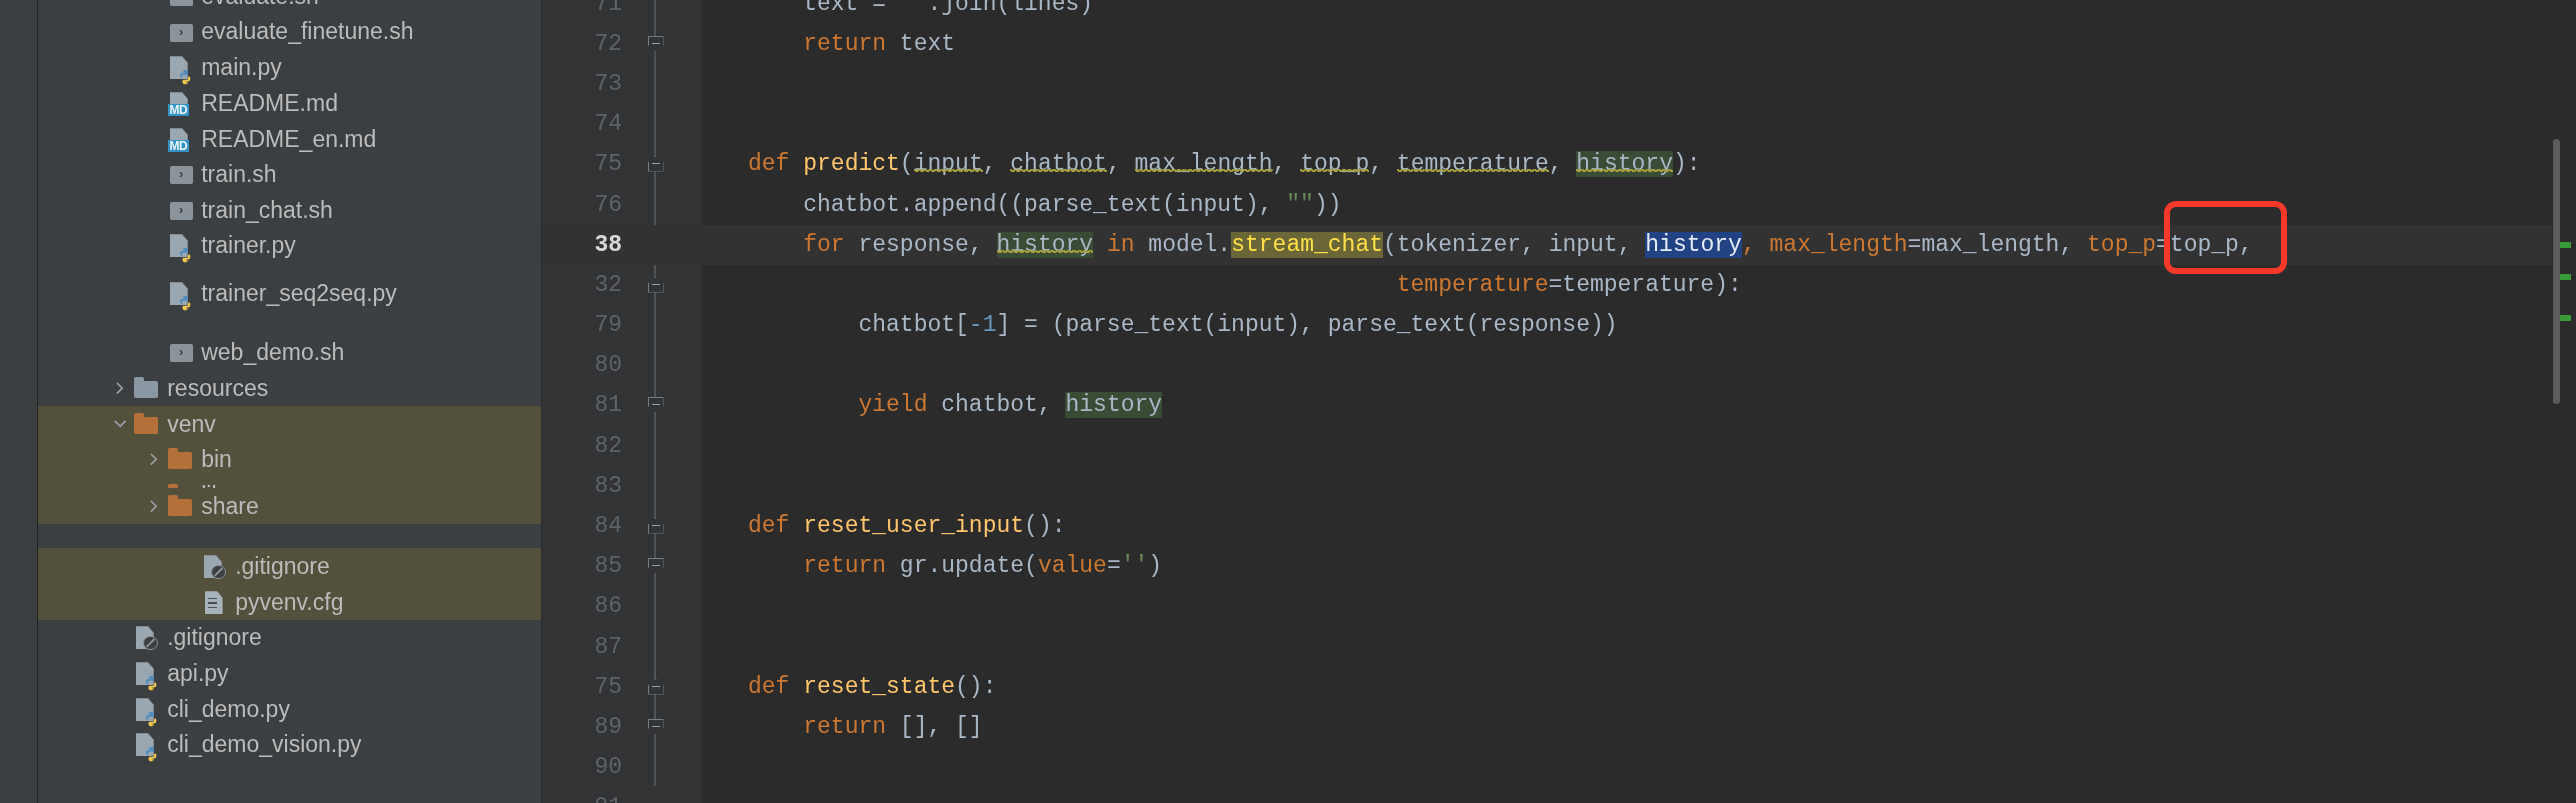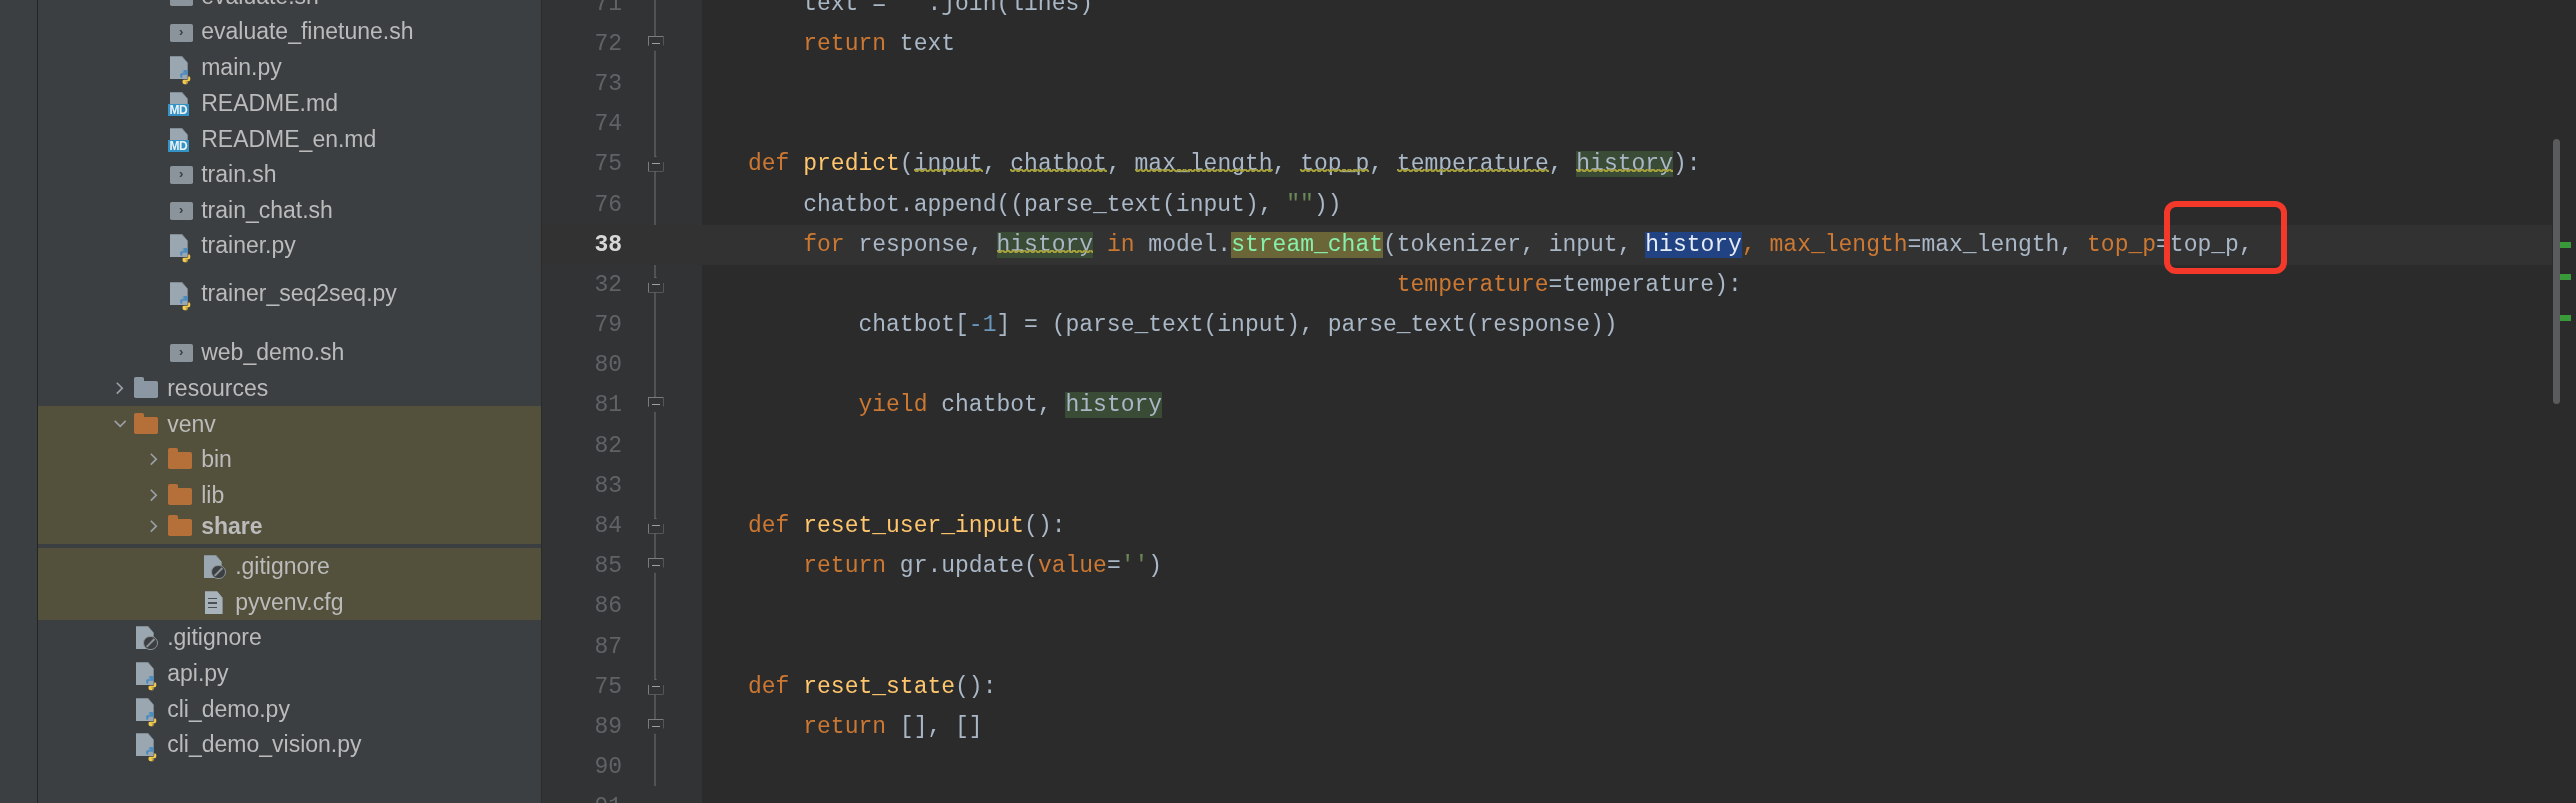--- a/index.html
+++ b/index.html
@@ -107,21 +107,21 @@
   
   .kw   { color:#cc7832; }
   .fn   { color:#ffc66d; }
   .num  { color:#6897bb; }
   .str  { color:#6a8759; }
   .kwarg{ color:#cc7832; }
   .pnc  { color:#a9b7c6; }
 
   
   .hl-green { background:#3a4b36; }
-  .hl-olive { color:#86efac; background:#6b6637; }
+  .hl-olive { color:#fde047; background:#6b6637; }
   .hl-sel   { background:#214283; color:#e6ecf5; }
   .sq { position:relative; }
   .sq:after{
     content:""; position:absolute; left:0; right:0; bottom:4.6px; height:3.7px;
     background-image:
       linear-gradient(45deg,transparent 38%,#a9a33c 38%,#a9a33c 62%,transparent 62%),
       linear-gradient(-45deg,transparent 38%,#a9a33c 38%,#a9a33c 62%,transparent 62%);
     background-size:5.5px 5.5px; background-repeat:repeat-x;
   }
 
@@ -283,21 +283,21 @@
         <span class="arrow">
           <svg width="12" height="16.4" viewBox="0 0 13 18">
             <path d="M3 3 L9 9 L3 15" fill="none" stroke="#9aa0a6" stroke-width="1.8"></path>
           </svg>
         </span>
         <span class="ico">
           <span class="folder orange"></span>
         </span>
         <span class="lbl">lib</span>
       </div>
-      <div class="row venvgrp" style="position: absolute; left: 0px; right: 0px; top: 508px; font-weight: bold;">
+      <div class="row venvgrp" style="position: absolute; left: 0px; right: 0px; top: 488px;">
         <span style="width:104px;flex:0 0 104px"></span>
         <span class="arrow">
           <svg width="12" height="16.4" viewBox="0 0 13 18">
             <path d="M3 3 L9 9 L3 15" fill="none" stroke="#9aa0a6" stroke-width="1.8"></path>
           </svg>
         </span>
         <span class="ico">
           <span class="folder orange"></span>
         </span>
         <span class="lbl">share</span>

